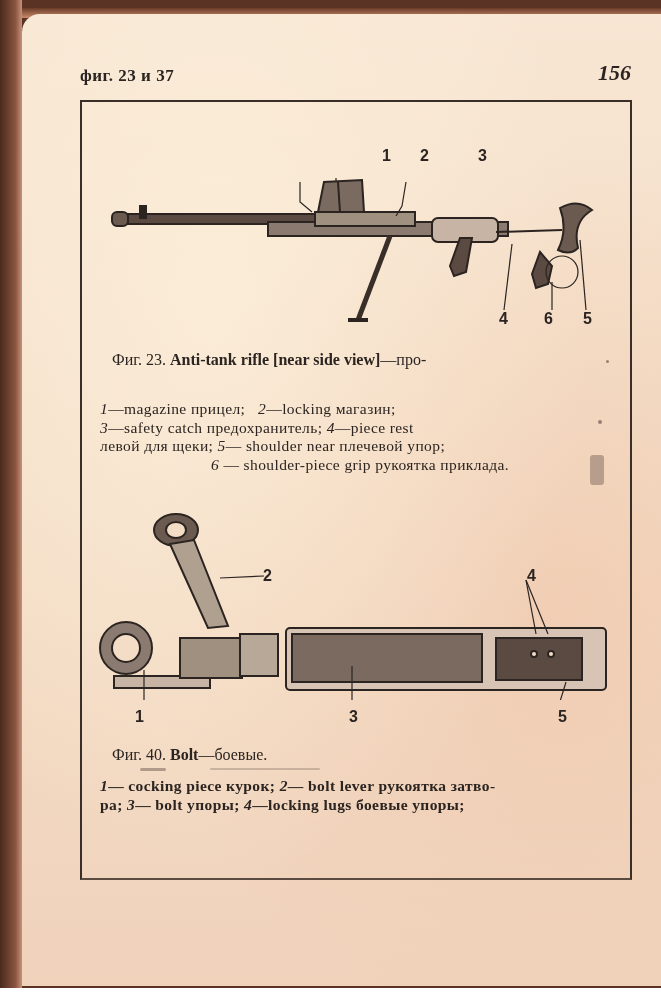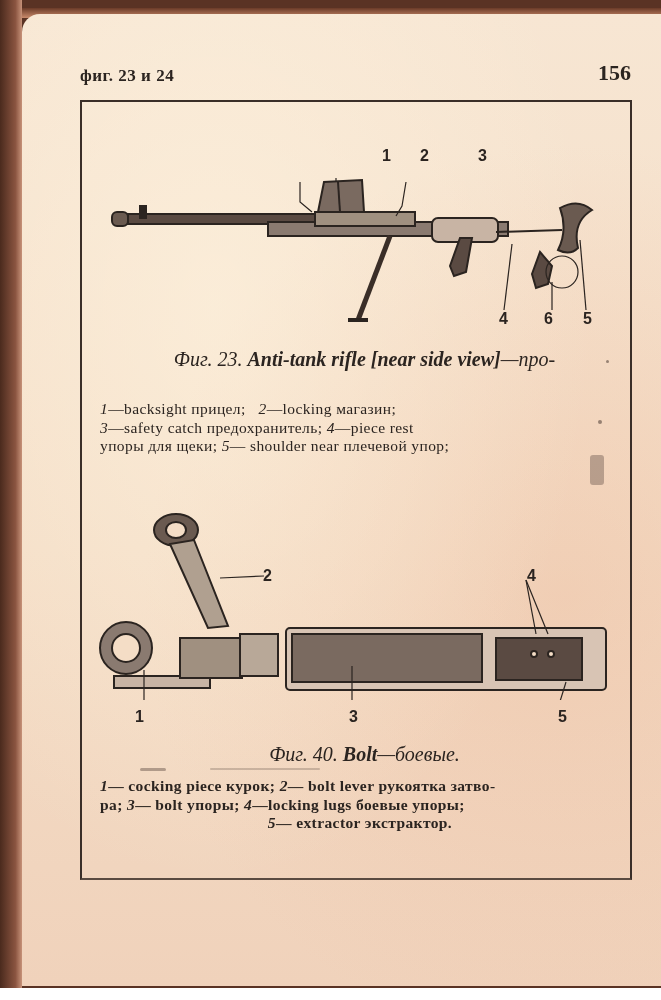--- a/index.html
+++ b/index.html
@@ -7,40 +7,40 @@
   .scan{position:absolute;left:0;top:0;width:661px;height:988px;background:#5a3324;}
   .page{position:absolute;left:22px;top:14px;width:639px;height:972px;
     background:
       radial-gradient(ellipse at 30% 30%, rgba(255,245,225,0.55), rgba(255,245,225,0) 60%),
       radial-gradient(ellipse at 85% 60%, rgba(235,180,150,0.35), rgba(235,180,150,0) 55%),
       linear-gradient(180deg,#f7e6d3 0%,#f4ddc6 55%,#f0d2bb 100%);
     border-top-left-radius:18px;}
   .page-edge-top{position:absolute;left:22px;top:8px;width:639px;height:10px;background:linear-gradient(180deg,#6b3b28,#c98b6c);}
   .page-edge-left{position:absolute;left:0;top:0;width:22px;height:988px;background:linear-gradient(90deg,#4a2a1d,#8a5440 70%,#c79279);}
   .header-left{position:absolute;left:80px;top:66px;font-size:17px;font-weight:bold;letter-spacing:0.5px;}
-  .header-right{position:absolute;left:598px;top:60px;font-size:22px;font-weight:bold;}
+  .header-right{position:absolute;left:598px;top:60px;font-size:22px;font-weight:bold;font-style:italic;}
   .frame{position:absolute;left:80px;top:100px;width:548px;height:776px;border-left:2px solid #3a2e28;border-right:2px solid #3a2e28;border-top:2px solid #3a2e28;border-bottom:2px solid #5a4a40;}
   .fig{position:absolute;}
   .num{position:absolute;font-family:"Liberation Sans","DejaVu Sans",sans-serif;font-size:16px;font-weight:bold;color:#2b2420;}
-  .caption{position:absolute;left:112px;width:505px;text-align:center;font-size:20px;line-height:19px;font-style:italic;}
+  .caption{position:absolute;left:112px;width:505px;font-size:16px;line-height:19px;}
   .caption b{font-weight:bold;}
   .legend{position:absolute;left:100px;width:520px;font-size:15.5px;line-height:18.5px;text-align:justify;letter-spacing:0.4px;}
   .legend i{font-style:italic;}
   .legend .c{text-align:center;display:block;}
   .speck{position:absolute;background:#4a3a33;opacity:0.55;border-radius:50%;}
 </style>
 </head>
 <body>
 
 <div class="scan"></div>
 <div class="page-edge-left"></div>
 <div class="page-edge-top"></div>
 <div class="page"></div>
 
-<div class="header-left">фиг.  23 и 24</div>
+<div class="header-left">фиг.  23 и 37</div>
 <div class="header-right">156</div>
 
 <div class="frame"></div>
 
 <svg class="fig" style="left:100px;top:170px;" width="510" height="165" viewBox="0 0 510 165">
   <g stroke="#2b2420" fill="none" stroke-width="2">
 
     <rect x="28" y="44" width="240" height="10" fill="#5a4a42" stroke="#2b2420"></rect>
     <rect x="12" y="42" width="16" height="14" rx="5" fill="#6a5a50"></rect>
     <rect x="40" y="36" width="6" height="12" fill="#2b2420"></rect>
@@ -79,26 +79,27 @@
 <div class="num" style="left:499px;top:310px;">4</div>
 <div class="num" style="left:544px;top:310px;">6</div>
 <div class="num" style="left:583px;top:310px;">5</div>
 
 <div class="caption" style="top:350px;">
   <span>Фиг. 23.</span>
   <b>Anti-tank rifle [near side view]</b><span>—про-</span><br>
 </div>
 
 <div class="legend" style="top:400px;">
-  <i>1</i><span>—backsight   прицел;</span>&nbsp;&nbsp;
+  <i>1</i><span>—magazine   прицел;</span>&nbsp;&nbsp;
   <i>2</i><span>—locking  магазин;</span><br>
   <i>3</i><span>—safety catch  предохранитель;</span>
   <i>4</i><span>—piece  rest</span><br>
-  <span>упоры для щеки;</span>
+  <span>левой для щеки;</span>
   <i>5</i><span>— shoulder near плечевой упор;</span><br>
+  <span class="c"><i>6</i><span> — shoulder-piece grip рукоятка приклада.</span></span>
 </div>
 
 <svg class="fig" style="left:96px;top:510px;" width="520" height="190" viewBox="0 0 520 190">
   <g stroke="#2b2420" stroke-width="2" fill="none">
 
     <ellipse cx="80" cy="20" rx="22" ry="16" fill="#6a5a50"></ellipse>
     <ellipse cx="80" cy="20" rx="10" ry="8" fill="#f4ddc6"></ellipse>
     <path d="M74 34 L112 118 L132 116 L98 30 Z" fill="#b0a090"></path>
 
     <circle cx="30" cy="138" r="26" fill="#8a7a70"></circle>
@@ -133,20 +134,19 @@
   <span>Фиг. 40.</span>
   <b>Bolt</b><span>—боевые.</span>
 </div>
 
 <div class="legend" style="top:777px;font-weight:bold;">
   <i>1</i><span>— cocking  piece  курок;</span>
   <i>2</i><span>— bolt  lever рукоятка  затво-</span><br>
   <span>ра;</span>
   <i>3</i><span>— bolt  упоры;</span>
   <i>4</i><span>—locking  lugs  боевые  упоры;</span><br>
-  <span class="c"><i>5</i><span>— extractor экстрактор.</span></span>
 </div>
 
 <div class="speck" style="left:590px;top:455px;width:14px;height:30px;border-radius:3px;opacity:0.35;"></div>
 <div class="speck" style="left:598px;top:420px;width:4px;height:4px;"></div>
 <div class="speck" style="left:606px;top:360px;width:3px;height:3px;"></div>
 <div class="speck" style="left:140px;top:768px;width:26px;height:3px;border-radius:2px;opacity:0.4;"></div>
 <div class="speck" style="left:210px;top:768px;width:110px;height:2px;border-radius:1px;opacity:0.25;"></div>
 
 </body></html>

